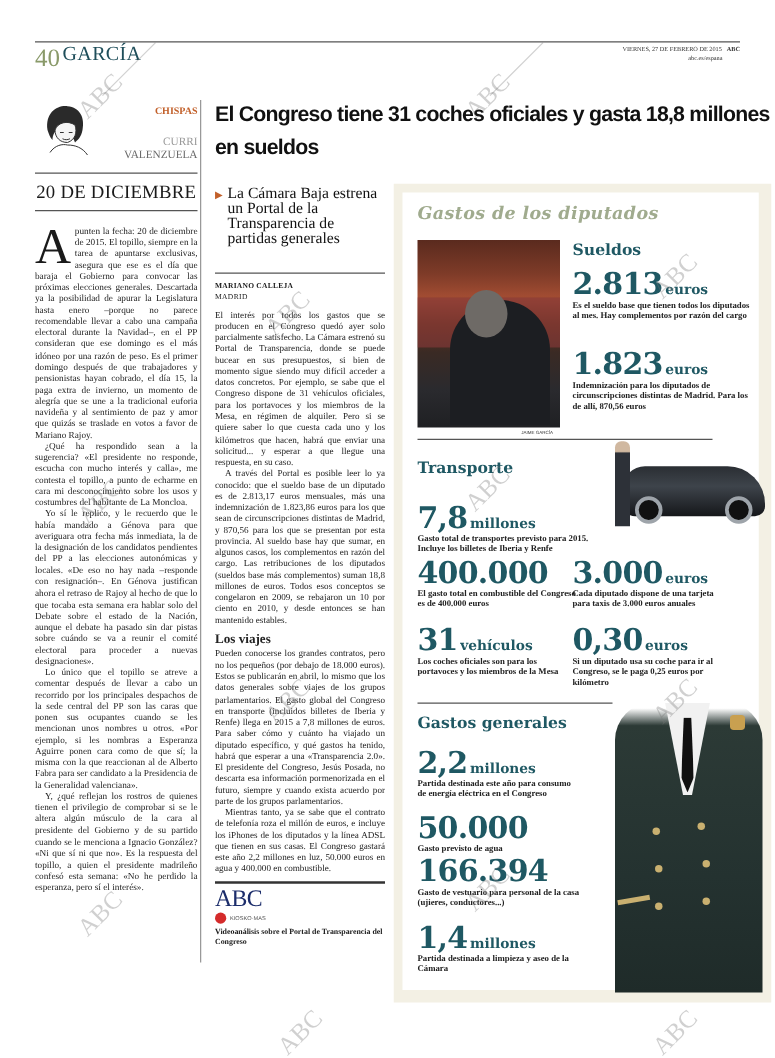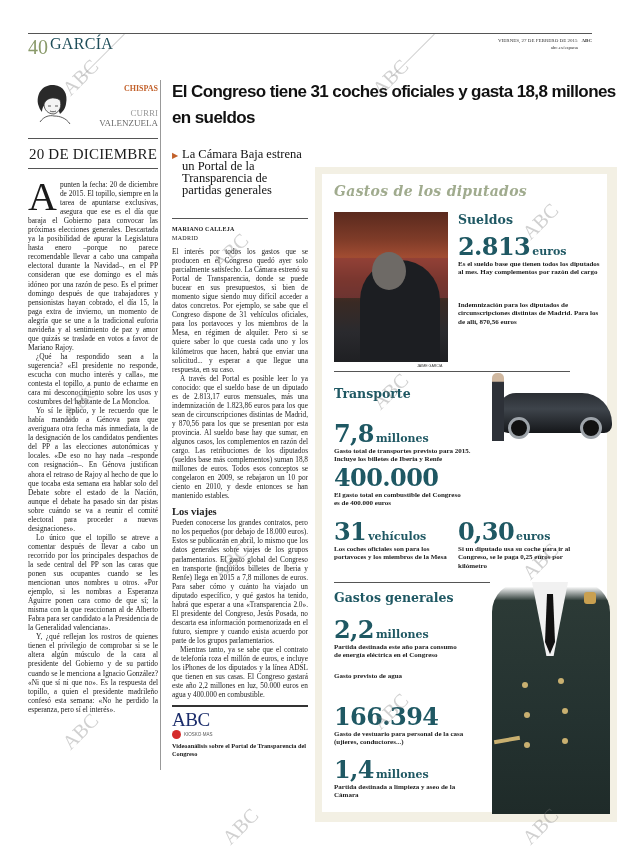--- a/index.html
+++ b/index.html
@@ -42,21 +42,21 @@
   .mid-body p.first { text-indent: 0; }
   .mid-body h3 { font-family: "Liberation Serif", serif; font-size: 10.5px; font-weight: bold; line-height: 13px; margin-top: 5px; }
   .mid-bottom-rule { height: 2px; background: #333; margin: 6px 0 4px 0; }
   .abc-logo { font-family: "Liberation Serif", serif; font-size: 19px; line-height: 18px; color: #1c2d6b; letter-spacing: -0.5px; }
   .abc-badge { display: flex; align-items: center; gap: 3px; margin-top: 1px; }
   .abc-badge .dot { width: 9px; height: 9px; border-radius: 50%; background: #d42b2b; }
   .abc-badge span { font-family: "Liberation Sans", sans-serif; font-size: 4.5px; color: #555; }
   .video-caption { font-family: "Liberation Serif", serif; font-weight: bold; font-size: 6.3px; line-height: 7.5px; margin-top: 3px; }
 
   
-  .infographic { position: absolute; left: 315px; top: 147px; width: 302px; height: 655px; background: #f3f0e4; margin-top: 20px; }
+  .infographic { position: absolute; left: 315px; top: 147px; width: 302px; height: 655px; background: #f3f0e4; }
   .info-inner { position: absolute; left: 7px; top: 7px; right: 10px; bottom: 10px; background: #fff; }
   .info-title { position: absolute; left: 12px; top: 9px; font-family: "DejaVu Serif", serif; font-weight: bold; font-style: italic; font-size: 14px; color: #a0ab8e; letter-spacing: 0.3px; }
   .photo-congress { position: absolute; left: 12px; top: 38px; width: 114px; height: 150px; background: linear-gradient(180deg, #5a2a1e 0%, #7e3b28 18%, #a14c32 30%, #62321f 45%, #3a2a24 60%, #2a2a2e 80%, #1f2023 100%); overflow: hidden; }
   .photo-congress .seat { position: absolute; left: 0; top: 46px; width: 114px; height: 40px; background: #8b3b3b; opacity: 0.6; }
   .photo-congress .person { position: absolute; left: 26px; top: 48px; width: 80px; height: 100px; border-radius: 40px 40px 0 0; background: #1c1e22; }
   .photo-congress .head { position: absolute; left: 38px; top: 40px; width: 34px; height: 38px; border-radius: 50%; background: #6e6a66; }
   .photo-credit { position: absolute; left: 95px; top: 190px; font-family: "Liberation Sans", sans-serif; font-size: 3.6px; color: #333; }
 
   .info-section-title { position: absolute; font-family: "DejaVu Serif", serif; font-weight: bold; font-size: 12.5px; color: #1f5863; }
   .stat { position: absolute; }
@@ -153,39 +153,44 @@
       <div class="head"></div>
     </div>
     <div class="photo-credit">JAIME GARCÍA</div>
 
     <div class="info-section-title" style="left:136px; top:38px;">Sueldos</div>
     <div class="stat" style="left:136px; top:62px; width:144px;">
       <div><span class="num">2.813</span><span class="unit">euros</span></div>
       <div class="desc">Es el sueldo base que tienen todos los diputados al mes. Hay complementos por razón del cargo</div>
     </div>
     <div class="stat" style="left:136px; top:126px; width:144px;">
+      <div><span class="num">1.823</span><span class="unit">euros</span></div>
       <div class="desc">Indemnización para los diputados de circunscripciones distintas de Madrid. Para los de allí, 870,56 euros</div>
     </div>
 
     <div class="info-rule" style="top:197px; width:236px;"></div>
 
     <div class="car-photo">
       <div class="car-body"></div>
       <div class="car-wheel" style="left:46px;"></div>
       <div class="car-wheel" style="left:118px;"></div>
       <div class="chauffeur"></div>
     </div>
     <div class="info-section-title" style="left:12px; top:212px;">Transporte</div>
     <div class="stat" style="left:12px; top:249px; width:140px;">
       <div><span class="num">7,8</span><span class="unit">millones</span></div>
       <div class="desc">Gasto total de transportes previsto para 2015. Incluye los billetes de Iberia y Renfe</div>
     </div>
     <div class="stat" style="left:12px; top:293px; width:128px;">
       <div><span class="num">400.000</span><span class="unit"></span></div>
       <div class="desc">El gasto total en combustible del Congreso es de 400.000 euros</div>
+    </div>
+    <div class="stat" style="left:136px; top:293px; width:128px;">
+      <div><span class="num">3.000</span><span class="unit">euros</span></div>
+      <div class="desc">Cada diputado dispone de una tarjeta para taxis de 3.000 euros anuales</div>
     </div>
     <div class="stat" style="left:12px; top:347px; width:128px;">
       <div><span class="num">31</span><span class="unit">vehículos</span></div>
       <div class="desc">Los coches oficiales son para los portavoces y los miembros de la Mesa</div>
     </div>
     <div class="stat" style="left:136px; top:347px; width:128px;">
       <div><span class="num">0,30</span><span class="unit">euros</span></div>
       <div class="desc">Si un diputado usa su coche para ir al Congreso, se le paga 0,25 euros por kilómetro</div>
     </div>
 
@@ -202,20 +207,21 @@
       <div class="btn" style="left:70px; top:156px;"></div>
       <div class="btn" style="left:32px; top:160px;"></div>
       <div class="stripe"></div>
     </div>
     <div class="info-section-title" style="left:12px; top:416px;">Gastos generales</div>
     <div class="stat" style="left:12px; top:445px; width:130px;">
       <div><span class="num">2,2</span><span class="unit">millones</span></div>
       <div class="desc">Partida destinada este año para consumo de energía eléctrica en el Congreso</div>
     </div>
     <div class="stat" style="left:12px; top:497px; width:130px;">
+      <div><span class="num">50.000</span><span class="unit"></span></div>
       <div class="desc">Gasto previsto de agua</div>
     </div>
     <div class="stat" style="left:12px; top:532px; width:130px;">
       <div><span class="num">166.394</span><span class="unit"></span></div>
       <div class="desc">Gasto de vestuario para personal de la casa (ujieres, conductores...)</div>
     </div>
     <div class="stat" style="left:12px; top:585px; width:130px;">
       <div><span class="num">1,4</span><span class="unit">millones</span></div>
       <div class="desc">Partida destinada a limpieza y aseo de la Cámara</div>
     </div>

